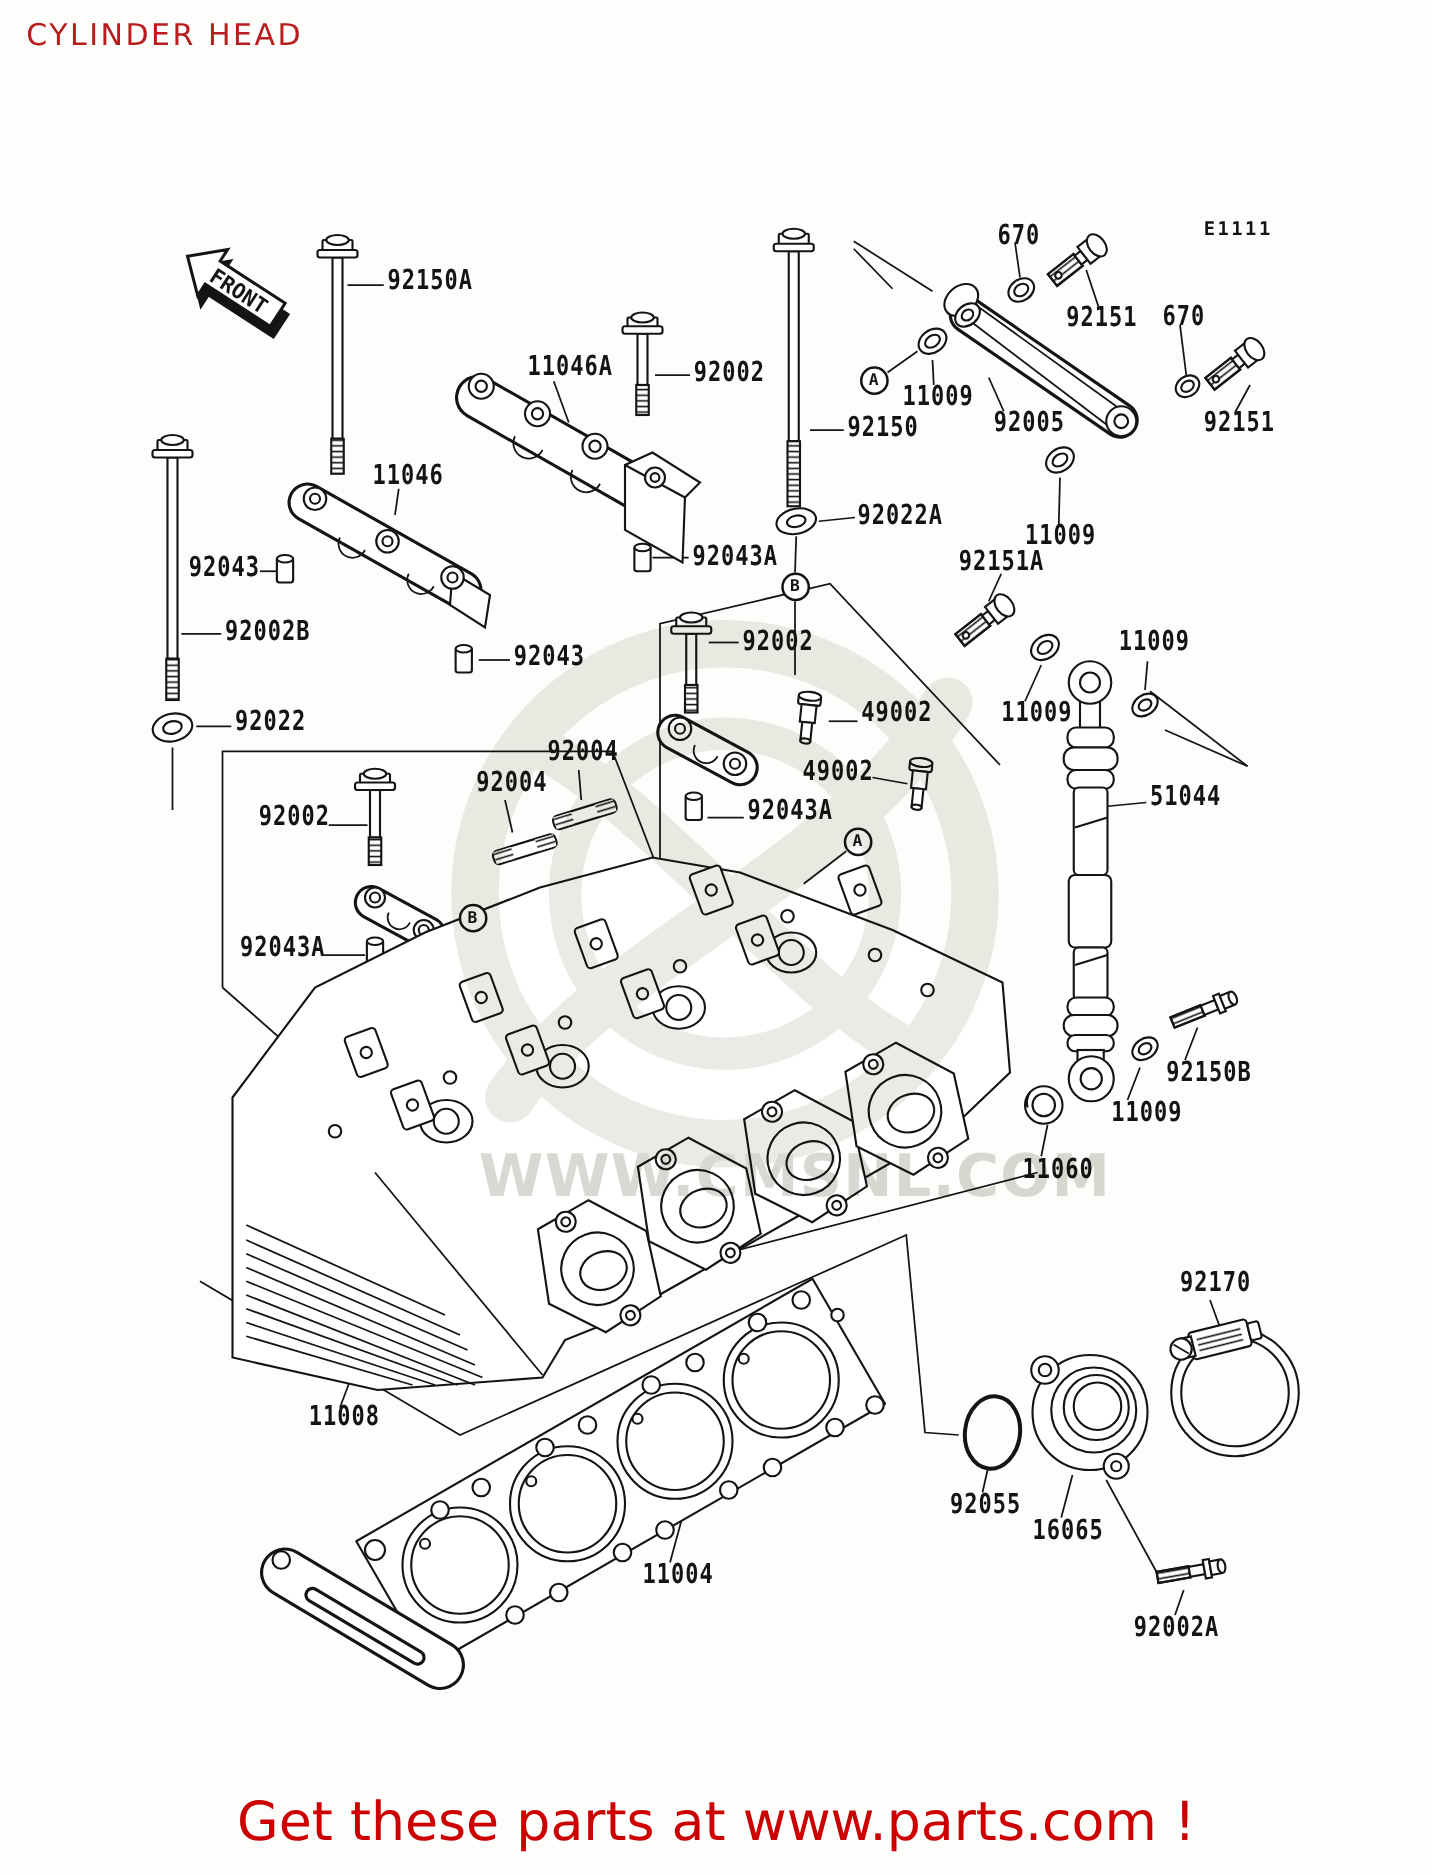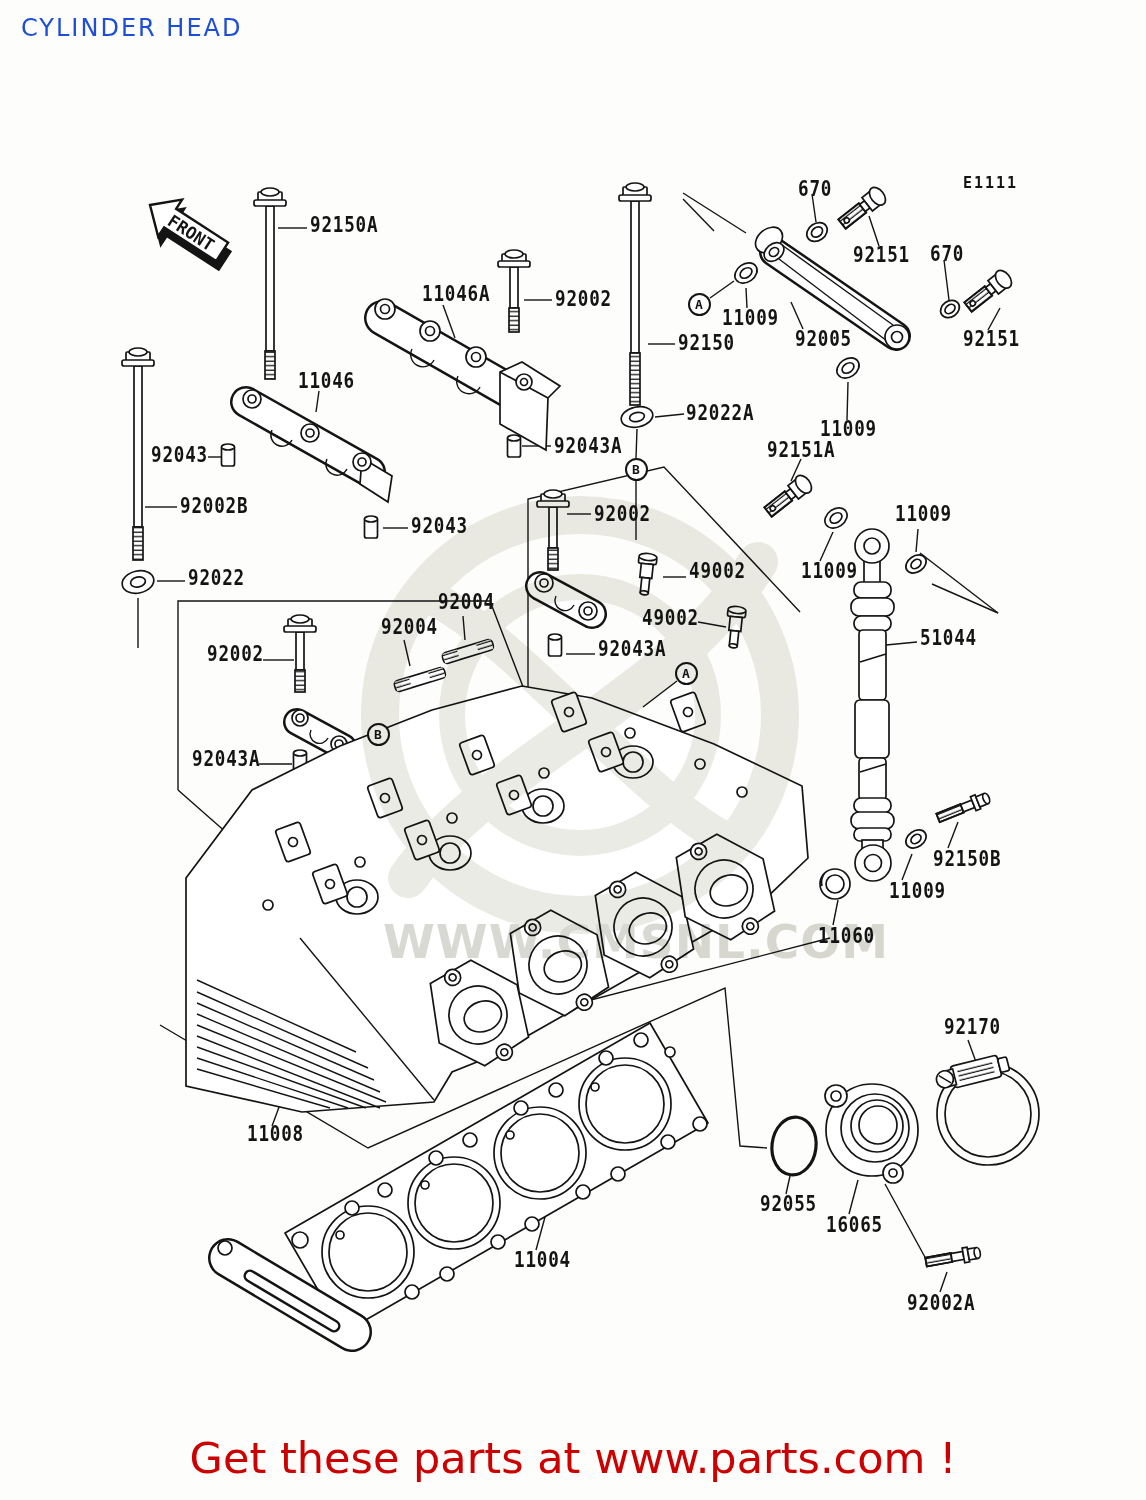--- a/index.html
+++ b/index.html
@@ -1,18 +1,18 @@
 <!DOCTYPE html>
 <html><head>
 <meta charset="utf-8">
 <style>
   html,body{margin:0;padding:0;background:#fff;}
   .page{position:relative;width:1146px;height:1500px;background:#fdfdfb;overflow:hidden;
         font-family:"DejaVu Sans",sans-serif;}
-  .title{position:absolute;left:21px;top:14px;font-size:24px;letter-spacing:2px;color:#1d4ed8;white-space:nowrap;}
+  .title{position:absolute;left:21px;top:14px;font-size:24px;letter-spacing:2px;color:#b91c1c;white-space:nowrap;}
   .code{position:absolute;left:963px;top:174px;font:bold 15px "DejaVu Sans Mono",monospace;letter-spacing:2px;color:#141414;}
   .art{position:absolute;left:0;top:0;}
   .part-label{position:absolute;white-space:nowrap;color:#141414;
       font:bold 22px/22px "DejaVu Sans Mono",monospace;letter-spacing:1px;
       transform:scaleX(0.8);transform-origin:left top;}
   .callout{position:absolute;width:23px;height:23px;border:2px solid #141414;border-radius:50%;
       background:#fff;box-sizing:border-box;display:flex;align-items:center;justify-content:center;
       font:bold 13px "DejaVu Sans Mono",monospace;color:#141414;}
   .watermark{position:absolute;left:0;top:0;width:1146px;height:1416px;mix-blend-mode:multiply;pointer-events:none;}
   .wm-text{position:absolute;left:383px;top:914px;font:bold 47px "DejaVu Sans",sans-serif;

